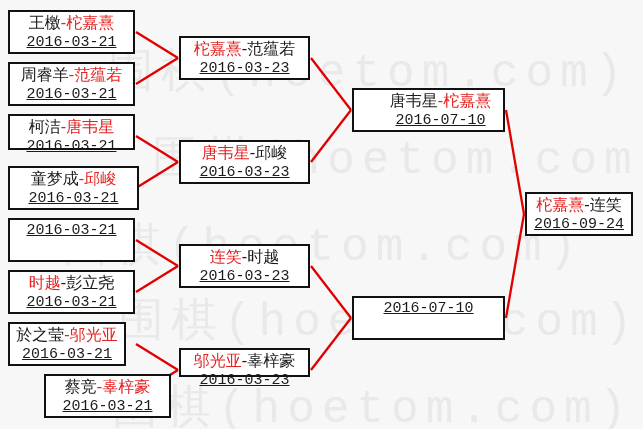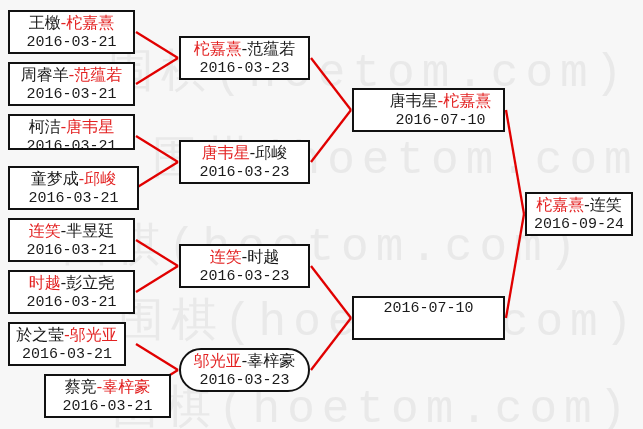--- a/index.html
+++ b/index.html
@@ -45,20 +45,21 @@
     line-height: 20px;
     color: #1a1a1a;
     white-space: nowrap;
   }
   .red { color: #e32222; }
   .date-line {
     font-size: 15px;
     line-height: 19px;
     color: #1a1a1a;
     font-family: "Liberation Mono", "DejaVu Sans Mono", monospace;
+    text-decoration: underline;
   }
 </style>
 </head>
 <body>
 
 <div id="bracket">
   <div class="wm">围棋(hoetom.com)</div>
   <div class="wm">围棋(hoetom.com)</div>
   <div class="wm">围棋(hoetom.com)</div>
   <div class="wm">围棋(hoetom.com)</div>
@@ -91,21 +92,20 @@
     </div>
     <div class="match-box" style="left: 8px; width: 127px; height: 36px; top: 114px;">
       <div class="name-line"><span>柯洁</span><span class="red">-</span><span class="red">唐韦星</span></div>
       <div class="date-line">2016-03-21</div>
     </div>
     <div class="match-box" style="left: 8px; width: 131px; height: 44px; top: 166px;">
       <div class="name-line"><span>童梦成</span><span class="red">-</span><span class="red">邱峻</span></div>
       <div class="date-line">2016-03-21</div>
     </div>
     <div class="match-box" style="left: 8px; width: 127px; height: 44px; top: 218px;">
-      <div class="name-line"><span class="red">连笑</span><span>-</span><span>芈昱廷</span></div>
       <div class="date-line">2016-03-21</div>
     </div>
     <div class="match-box" style="left: 8px; width: 127px; height: 44px; top: 270px;">
       <div class="name-line"><span class="red">时越</span><span>-</span><span>彭立尧</span></div>
       <div class="date-line">2016-03-21</div>
     </div>
     <div class="match-box" style="left: 8px; width: 118px; height: 44px; top: 322px;">
       <div class="name-line"><span>於之莹</span><span class="red">-</span><span class="red">邬光亚</span></div>
       <div class="date-line">2016-03-21</div>
     </div>
@@ -118,21 +118,21 @@
       <div class="date-line">2016-03-23</div>
     </div>
     <div class="match-box" style="left: 179px; width: 131px; height: 44px; top: 140px;">
       <div class="name-line"><span class="red">唐韦星</span><span>-</span><span>邱峻</span></div>
       <div class="date-line">2016-03-23</div>
     </div>
     <div class="match-box" style="left: 179px; width: 131px; height: 44px; top: 244px;">
       <div class="name-line"><span class="red">连笑</span><span>-</span><span>时越</span></div>
       <div class="date-line">2016-03-23</div>
     </div>
-    <div class="match-box" style="left: 179px; width: 131px; height: 44px; top: 348px; border-radius: 22px;">
+    <div class="match-box" style="left: 179px; width: 131px; height: 29px; top: 348px;">
       <div class="name-line"><span class="red">邬光亚</span><span>-</span><span>辜梓豪</span></div>
       <div class="date-line">2016-03-23</div>
     </div>
     <div class="match-box" style="left: 352px; width: 153px; height: 44px; top: 88px; padding-left: 24px;">
       <div class="name-line"><span>唐韦星</span><span class="red">-</span><span class="red">柁嘉熹</span></div>
       <div class="date-line">2016-07-10</div>
     </div>
     <div class="match-box" style="left: 352px; width: 153px; height: 44px; top: 296px;">
       <div class="date-line">2016-07-10</div>
     </div>

